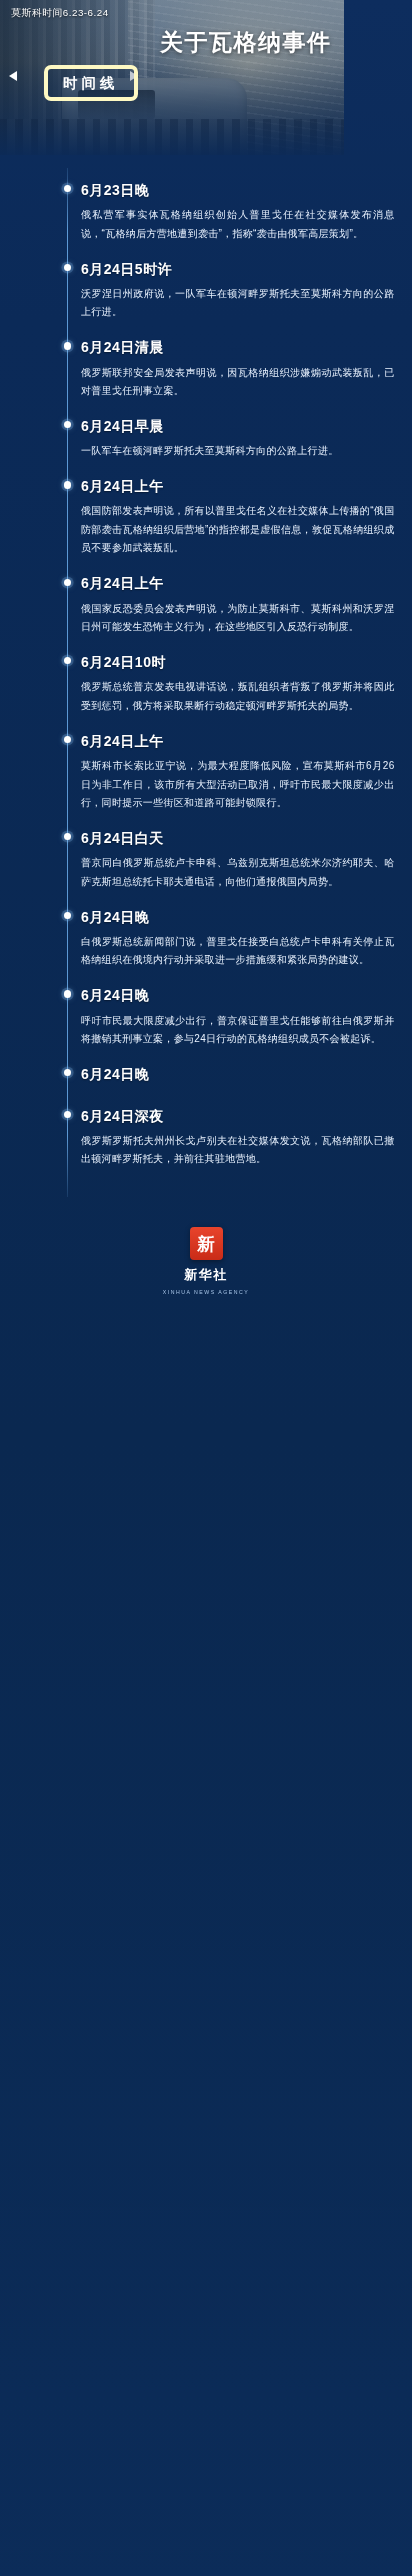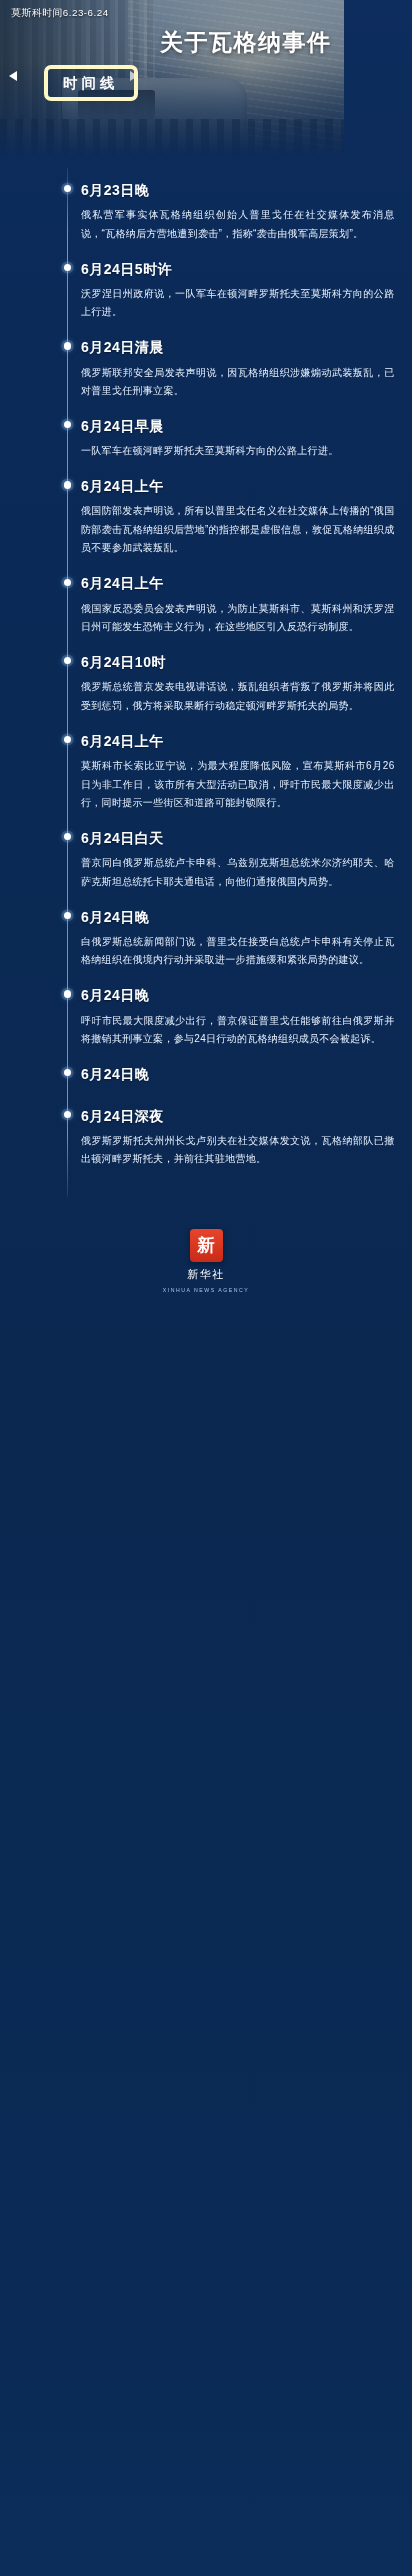--- a/index.html
+++ b/index.html
@@ -204,22 +204,22 @@
     box-shadow: 0 1.5px 5.2px rgba(0,0,0,0.35);
   }
   .logo-glyph {
     color: #ffffff;
     font-size: 17.5px;
     font-weight: bold;
     font-family: "Liberation Serif", serif;
   }
   .footer-name {
     color: #ffffff;
-    font-size: 11px;
-    font-weight: normal;
+    font-size: 13px;
+    font-weight: bold;
     letter-spacing: 1.5px;
   }
   .footer-sub {
     color: #a9c6e8;
     font-size: 5.2px;
     letter-spacing: 1.5px;
   }
 </style>
 </head>
 <body>

